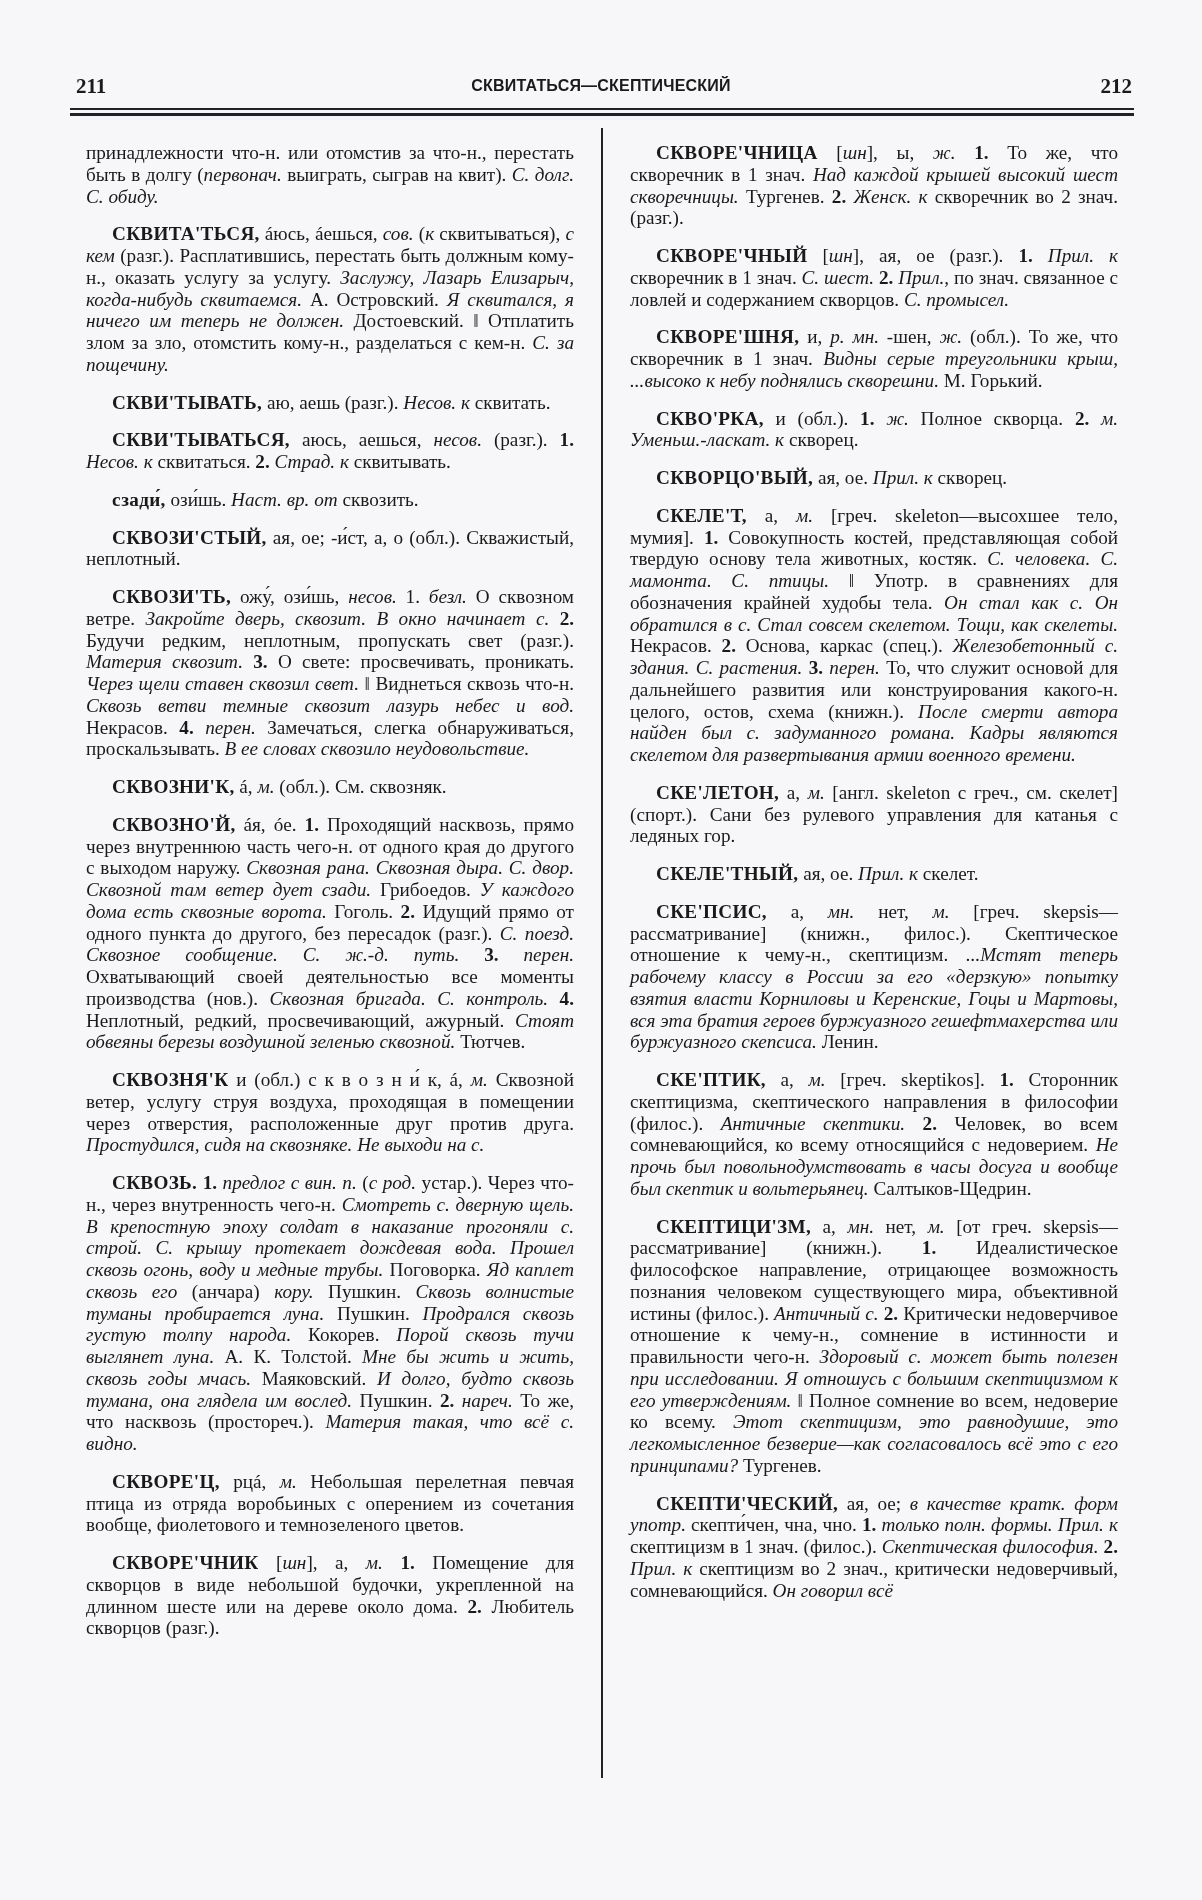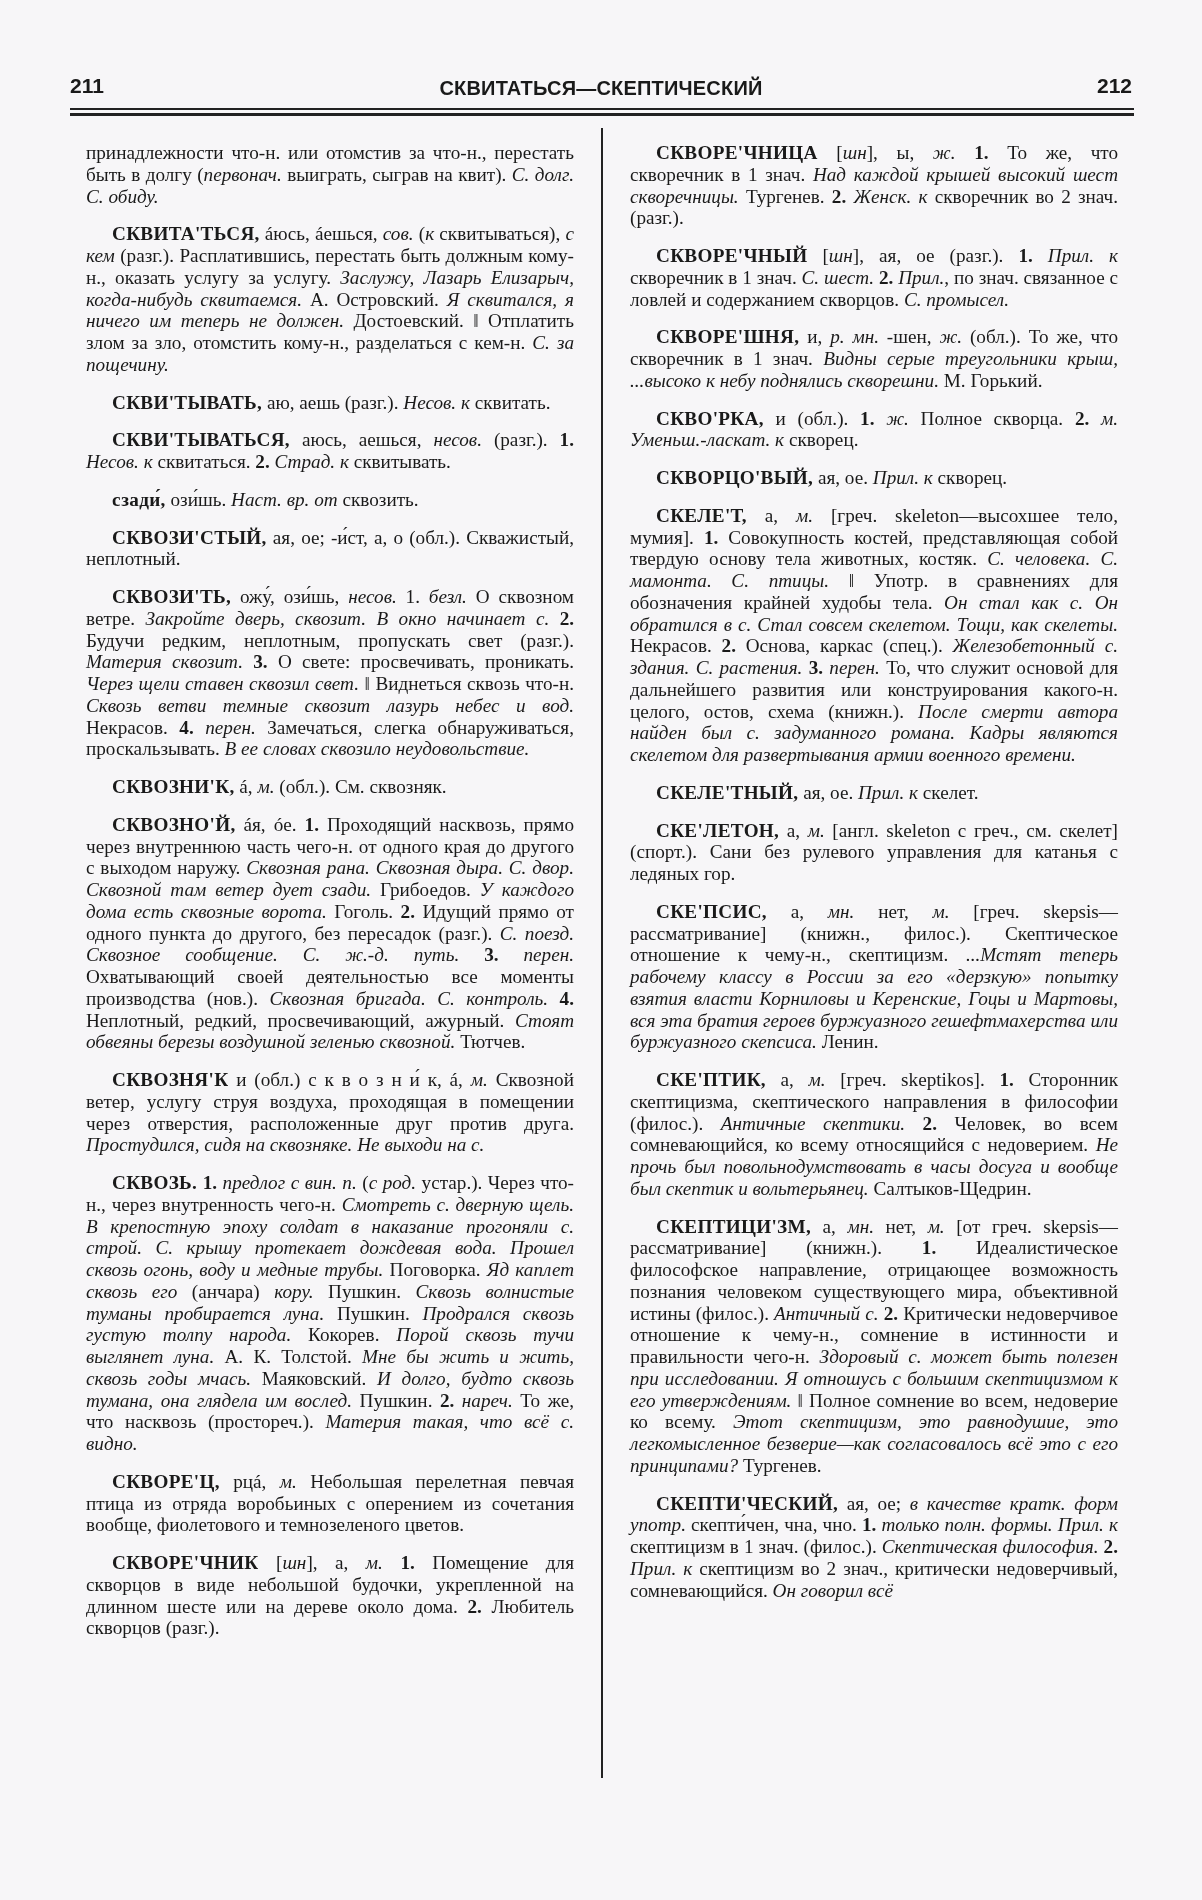--- a/index.html
+++ b/index.html
@@ -1,21 +1,21 @@
 <!DOCTYPE html>
 <html><head>
 <meta charset="utf-8">
 <style>
   html, body { margin:0; padding:0; }
   body { width:1202px; height:1900px; background:#f7f6f8; color:#1a1a1a; position:relative; overflow:hidden;
          font-family:"Liberation Serif", "DejaVu Serif", serif; }
   .hdr { position:absolute; top:70px; left:70px; width:1062px; height:30px; }
-  .pg { position:absolute; top:4px; font-family:Liberation Sans, sans-serif; font-weight:bold; font-size:21px; }
+  .pg { position:absolute; top:4px; font-family:Liberation Serif, serif; font-weight:bold; font-size:21px;margin-left:6px; }
   .pg.l { left:0; } .pg.r { right:0;text-align:right; }
-  .run { position:absolute; left:0; right:0; top:7px; text-align:center; font-family:"Liberation Sans", sans-serif; font-weight:bold; font-size:20px; letter-spacing:0.2px; }
+  .run { position:absolute; left:0; right:0; top:7px; text-align:center; font-family:"Liberation Sans", sans-serif; font-weight:bold; font-size:16px; letter-spacing:0.2px; }
   .rule1 { position:absolute; left:70px; width:1064px; top:108px; height:2px; background:#222; }
   .rule2 { position:absolute; left:70px; width:1064px; top:113px; height:3px; background:#222; }
   .col { position:absolute; top:126px; width:520px; font-size:19.2px; line-height:21.75px; text-align:justify; hyphens:manual; }
   .col.left { left:70px; }
   .col.right { left:614px; }
   .divider { position:absolute; left:601px; top:128px; height:1650px; width:2px; background:#222; }
   .e { margin:16px; text-indent:0; }
   .e.ind { text-indent:26px; }
   .hw { font-weight:bold; font-family:"Liberation Serif", serif; letter-spacing:0.3px; }
   .i { font-style:italic; }
@@ -48,19 +48,19 @@
     <p class="e ind"><span class="hw">СКВОРЕ'ЧНИК</span><span> [</span><span class="i">шн</span><span>], а, </span><span class="i">м.</span><span> </span><span class="b">1.</span><span> Помещение для скворцов в виде небольшой будочки, укрепленной на длинном шесте или на дереве около дома. </span><span class="b">2.</span><span> Любитель скворцов (разг.).</span></p>
   </div>
 <div class="divider"></div>
 <div class="col right" id="colR">
     <p class="e ind"><span class="hw">СКВОРЕ'ЧНИЦА</span><span> [</span><span class="i">шн</span><span>], ы, </span><span class="i">ж.</span><span> </span><span class="b">1.</span><span> То же, что скворечник в 1 знач. </span><span class="i">Над каждой крышей высокий шест скворечницы.</span><span> Тургенев. </span><span class="b">2.</span><span> </span><span class="i">Женск. к</span><span> скворечник во 2 знач. (разг.).</span></p>
     <p class="e ind"><span class="hw">СКВОРЕ'ЧНЫЙ</span><span> [</span><span class="i">шн</span><span>], ая, ое (разг.). </span><span class="b">1.</span><span> </span><span class="i">Прил. к</span><span> скворечник в 1 знач. </span><span class="i">С. шест.</span><span> </span><span class="b">2.</span><span> </span><span class="i">Прил.</span><span>, по знач. связанное с ловлей и содержанием скворцов. </span><span class="i">С. промысел.</span></p>
     <p class="e ind"><span class="hw">СКВОРЕ'ШНЯ,</span><span> и, </span><span class="i">р. мн.</span><span> -шен, </span><span class="i">ж.</span><span> (обл.). То же, что скворечник в 1 знач. </span><span class="i">Видны серые треугольники крыш, ...высоко к небу поднялись скворешни.</span><span> М. Горький.</span></p>
     <p class="e ind"><span class="hw">СКВО'РКА,</span><span> и (обл.). </span><span class="b">1.</span><span> </span><span class="i">ж.</span><span> Полное скворца. </span><span class="b">2.</span><span> </span><span class="i">м. Уменьш.-ласкат. к</span><span> скворец.</span></p>
     <p class="e ind"><span class="hw">СКВОРЦО'ВЫЙ,</span><span> ая, ое. </span><span class="i">Прил. к</span><span> скворец.</span></p>
     <p class="e ind"><span class="hw">СКЕЛЕ'Т,</span><span> а, </span><span class="i">м.</span><span> [греч. skeleton—высохшее тело, мумия]. </span><span class="b">1.</span><span> Совокупность костей, представляющая собой твердую основу тела животных, костяк. </span><span class="i">С. человека. С. мамонта. С. птицы.</span><span> ‖ Употр. в сравнениях для обозначения крайней худобы тела. </span><span class="i">Он стал как с. Он обратился в с. Стал совсем скелетом. Тощи, как скелеты.</span><span> Некрасов. </span><span class="b">2.</span><span> Основа, каркас (спец.). </span><span class="i">Железобетонный с. здания. С. растения.</span><span> </span><span class="b">3.</span><span> </span><span class="i">перен.</span><span> То, что служит основой для дальнейшего развития или конструирования какого-н. целого, остов, схема (книжн.). </span><span class="i">После смерти автора найден был с. задуманного романа. Кадры являются скелетом для развертывания армии военного времени.</span></p>
+    <p class="e ind"><span class="hw">СКЕ'ЛЕТОН,</span><span> а, </span><span class="i">м.</span><span> [англ. skeleton с греч., см. скелет] (спорт.). Сани без рулевого управления для катанья с ледяных гор.</span></p>
     <p class="e ind"><span class="hw">СКЕЛЕ'ТНЫЙ,</span><span> ая, ое. </span><span class="i">Прил. к</span><span> скелет.</span></p>
-    <p class="e ind"><span class="hw">СКЕ'ЛЕТОН,</span><span> а, </span><span class="i">м.</span><span> [англ. skeleton с греч., см. скелет] (спорт.). Сани без рулевого управления для катанья с ледяных гор.</span></p>
     <p class="e ind"><span class="hw">СКЕ'ПСИС,</span><span> а, </span><span class="i">мн.</span><span> нет, </span><span class="i">м.</span><span> [греч. skepsis—рассматривание] (книжн., филос.). Скептическое отношение к чему-н., скептицизм. </span><span class="i">...Мстят теперь рабочему классу в России за его «дерзкую» попытку взятия власти Корниловы и Керенские, Гоцы и Мартовы, вся эта братия героев буржуазного гешефтмахерства или буржуазного скепсиса.</span><span> Ленин.</span></p>
     <p class="e ind"><span class="hw">СКЕ'ПТИК,</span><span> а, </span><span class="i">м.</span><span> [греч. skeptikos]. </span><span class="b">1.</span><span> Сторонник скептицизма, скептического направления в философии (филос.). </span><span class="i">Античные скептики.</span><span> </span><span class="b">2.</span><span> Человек, во всем сомневающийся, ко всему относящийся с недоверием. </span><span class="i">Не прочь был повольнодумствовать в часы досуга и вообще был скептик и вольтерьянец.</span><span> Салтыков-Щедрин.</span></p>
     <p class="e ind"><span class="hw">СКЕПТИЦИ'ЗМ,</span><span> а, </span><span class="i">мн.</span><span> нет, </span><span class="i">м.</span><span> [от греч. skepsis—рассматривание] (книжн.). </span><span class="b">1.</span><span> Идеалистическое философское направление, отрицающее возможность познания человеком существующего мира, объективной истины (филос.). </span><span class="i">Античный с.</span><span> </span><span class="b">2.</span><span> Критически недоверчивое отношение к чему-н., сомнение в истинности и правильности чего-н. </span><span class="i">Здоровый с. может быть полезен при исследовании. Я отношусь с большим скептицизмом к его утверждениям.</span><span> ‖ Полное сомнение во всем, недоверие ко всему. </span><span class="i">Этот скептицизм, это равнодушие, это легкомысленное безверие—как согласовалось всё это с его принципами?</span><span> Тургенев.</span></p>
     <p class="e ind"><span class="hw">СКЕПТИ'ЧЕСКИЙ,</span><span> ая, ое; </span><span class="i">в качестве кратк. форм употр.</span><span> скепти́чен, чна, чно. </span><span class="b">1.</span><span> </span><span class="i">только полн. формы. Прил. к</span><span> скептицизм в 1 знач. (филос.). </span><span class="i">Скептическая философия.</span><span> </span><span class="b">2.</span><span> </span><span class="i">Прил. к</span><span> скептицизм во 2 знач., критически недоверчивый, сомневающийся. </span><span class="i">Он говорил всё</span></p>
   </div>
 
 </body></html>

